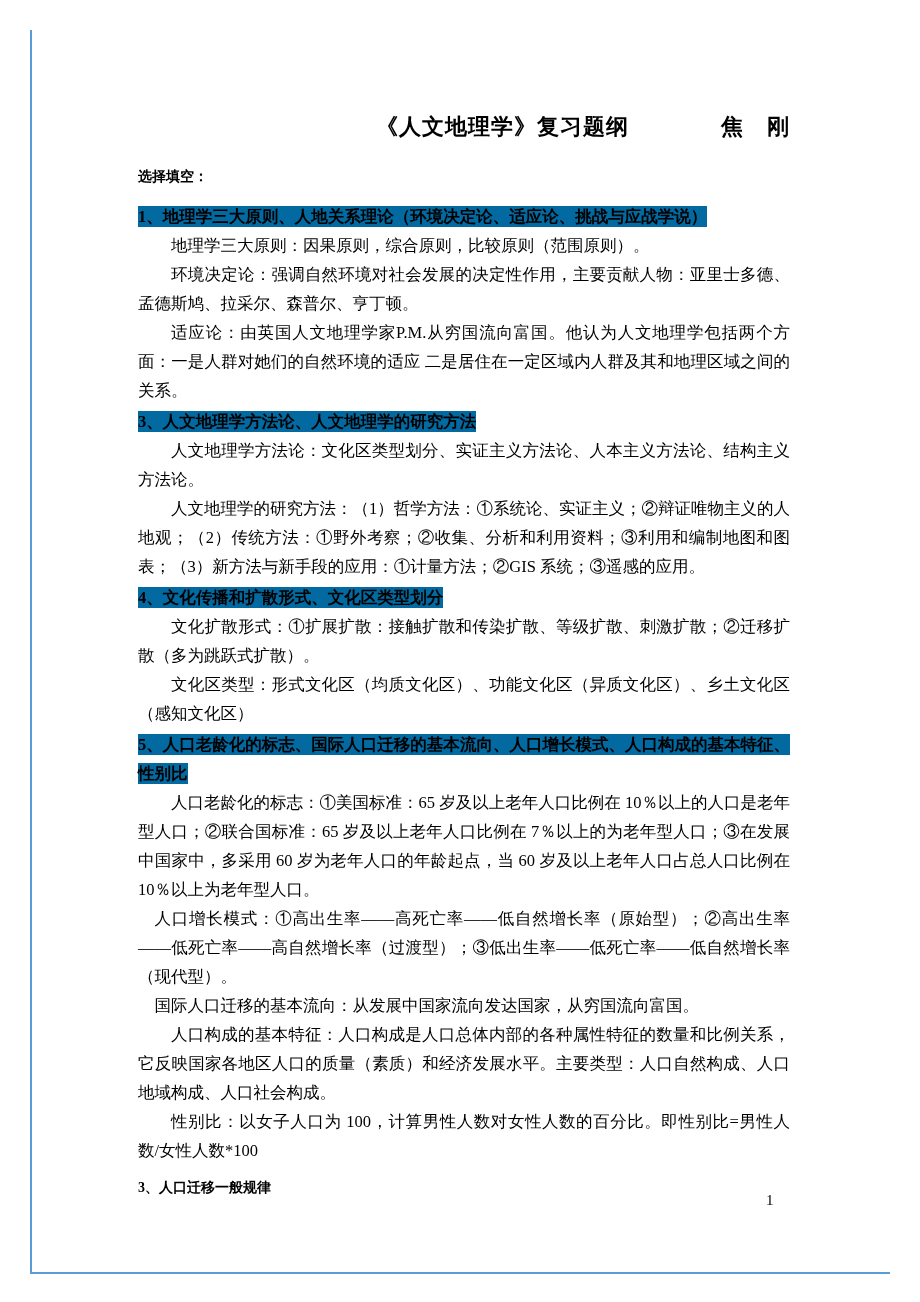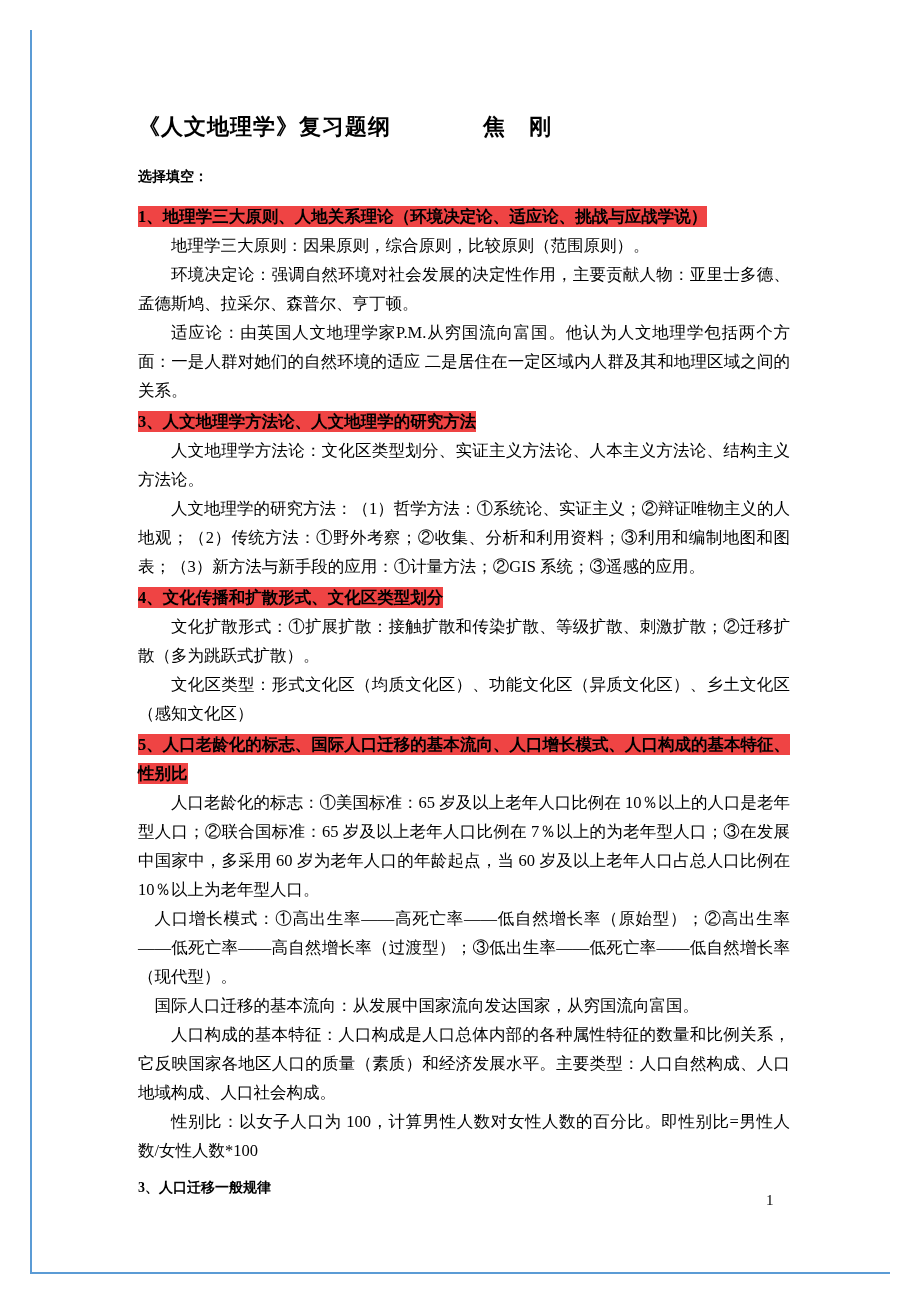--- a/index.html
+++ b/index.html
@@ -25,42 +25,42 @@
     border-bottom: 2px solid #5b9bd5;
     pointer-events: none;
   }
   .content {
     position: absolute;
     left: 138px;
     top: 112px;
     width: 652px;
   }
   .doc-title {
-    text-align: left;
+    text-align: right;
     font-weight: bold;
     font-size: 22px;
     line-height: 30px;
     margin: 0 0 20px 0;
     letter-spacing: 1px;
   }
   .doc-h2 {
     font-weight: bold;
     font-size: 14px;
     line-height: 30px;
     margin: 8px 0 10px 0;
   }
   .doc-heading {
     font-weight: bold;
     font-size: 16.5px;
     line-height: 29px;
     margin: 2px 0 0 0;
     text-align: justify;
   }
   .doc-heading .hl {
-    background: #ef4444;
+    background: #0369a1;
     padding: 1px 0;
   }
   .doc-para {
     font-size: 16.5px;
     line-height: 29px;
     margin: 0;
     text-indent: 2em;
     text-align: justify;
   }
   .doc-para.indent1 { text-indent: 1em; }

